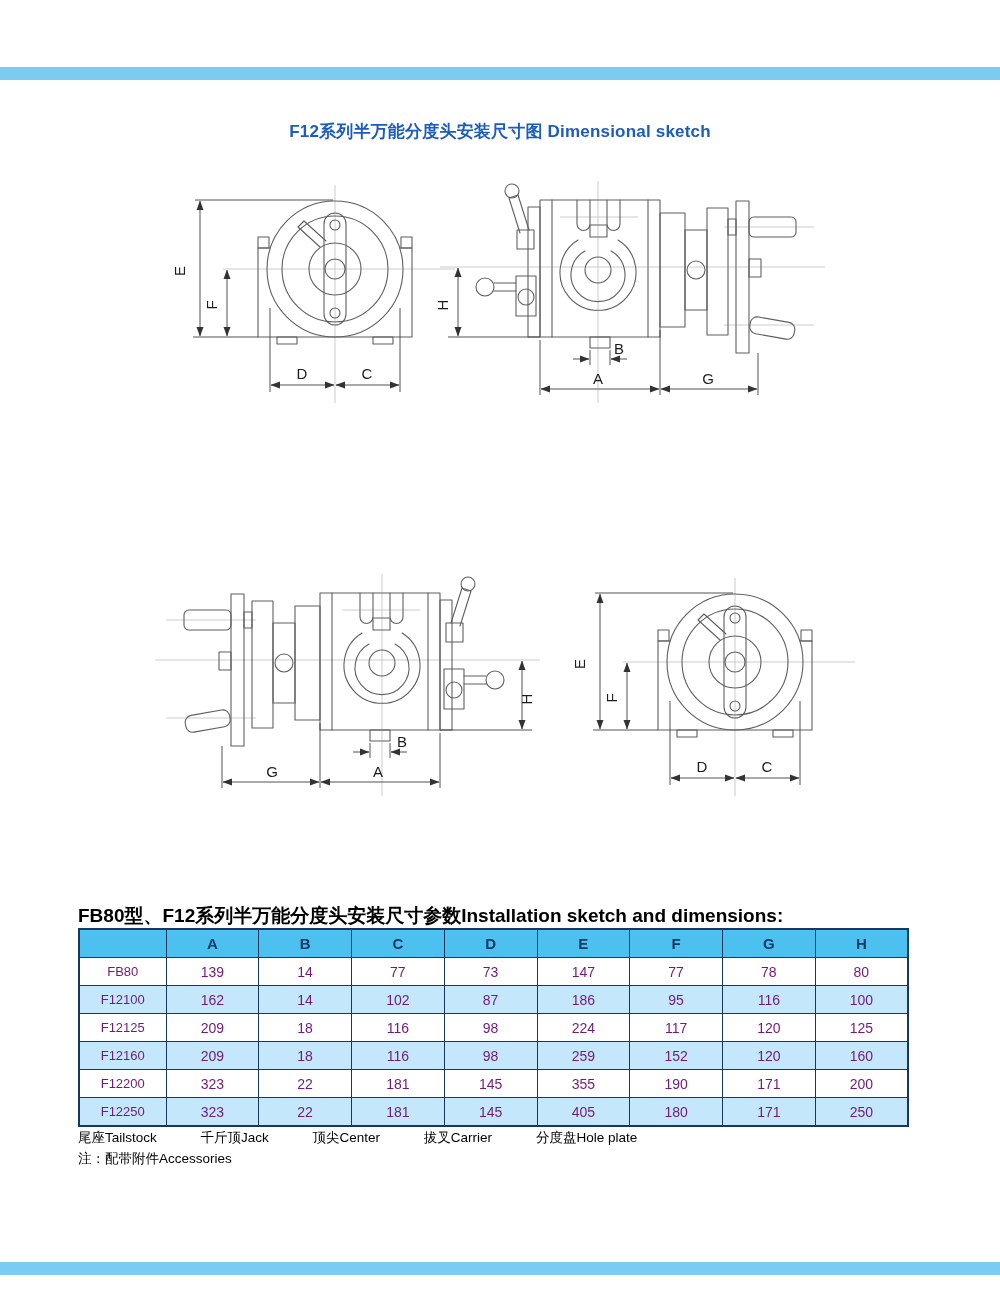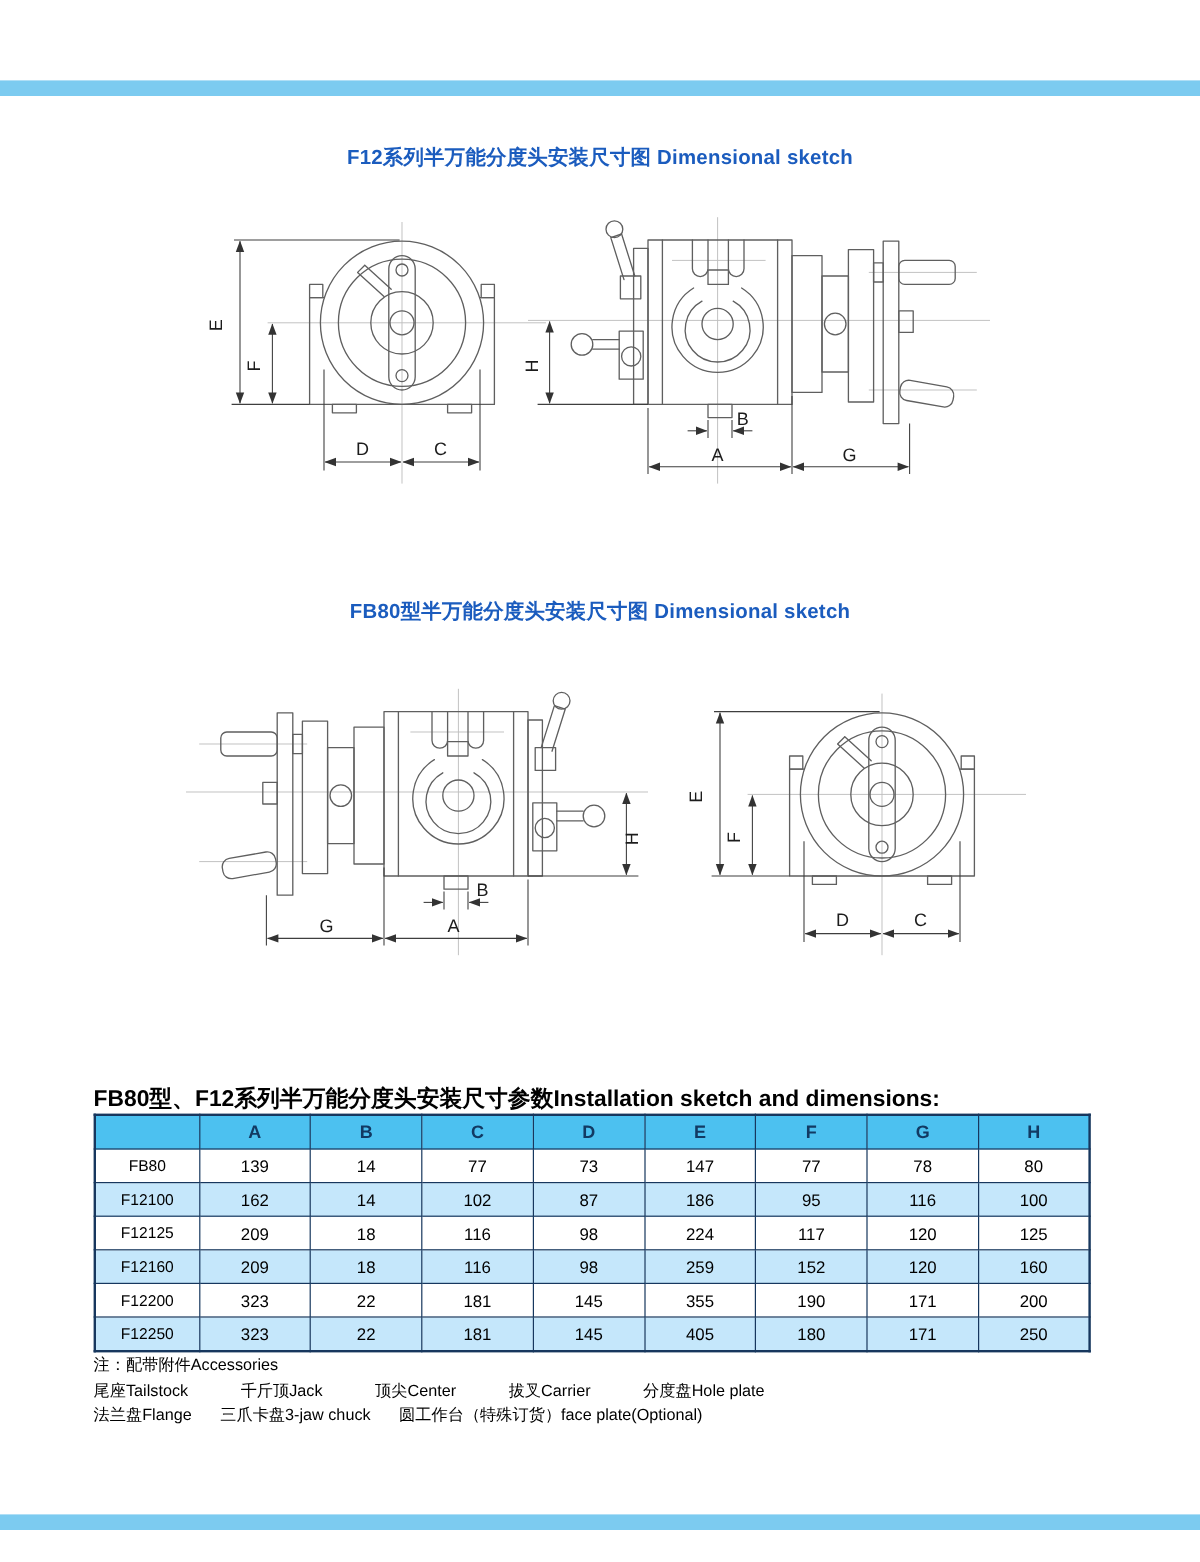--- a/index.html
+++ b/index.html
@@ -14,21 +14,21 @@
   .ln{fill:none;stroke:#5f5f5f;stroke-width:1.1;stroke-linejoin:round;stroke-linecap:round;}
   .cl line{stroke:#bfbfbf;stroke-width:.8;}
   .dim line{stroke:#3e3e3e;stroke-width:.9;fill:none;}
   .dlabel{font-family:"Liberation Sans",sans-serif;font-size:15px;fill:#1c1c1c;}
   .tbl-title{position:absolute;left:78px;top:903px;font-size:19px;font-weight:600;color:#000;}
   table.dims{position:absolute;left:78px;top:928px;width:831px;border-collapse:collapse;
              table-layout:fixed;border:2px solid #17375e;}
   table.dims th,table.dims td{border:1px solid #17375e;height:27px;text-align:center;
              vertical-align:middle;padding:0;}
   table.dims th{background:#4cc1f0;color:#123a63;font-size:15px;font-weight:600;}
-  table.dims td{font-size:14px;color:#000000;background:#fff;}
+  table.dims td{font-size:14px;color:#701a75;background:#fff;}
   table.dims td.model{font-size:13px;}
   table.dims tr.alt td{background:#c5e7fb;}
   .notes{position:absolute;left:78px;top:1128px;font-size:13.5px;color:#000;line-height:20.5px;}
   .notes .row span{display:inline-block;}
   .notes .gapwide span{margin-right:40px;}
   .notes .gapnarrow span{margin-right:20px;}
 </style>
 </head>
 <body>
 
@@ -144,24 +144,20 @@
   </svg>
 
   <svg class="fig" style="left:440px;top:175px" width="390" height="245">
     <use href="#sym-side"></use>
     <text class="dlabel" text-anchor="middle" transform="translate(8,130) rotate(-90)">H</text>
     <text class="dlabel" text-anchor="middle" x="179" y="179">B</text>
     <text class="dlabel" text-anchor="middle" x="158" y="209">A</text>
     <text class="dlabel" text-anchor="middle" x="268" y="209">G</text>
   </svg>
 
-  <div class="title t2">
-    <span>FB80型半万能分度头安装尺寸图</span>
-    <span>Dimensional sketch</span>
-  </div>
 
   <svg class="fig" style="left:150px;top:568px" width="390" height="250">
     <g transform="translate(390,0) scale(-1,1)">
       <use href="#sym-side"></use>
     </g>
     <text class="dlabel" text-anchor="middle" x="122" y="209">G</text>
     <text class="dlabel" text-anchor="middle" x="228" y="209">A</text>
     <text class="dlabel" text-anchor="middle" x="252" y="179">B</text>
     <text class="dlabel" text-anchor="middle" transform="translate(382,131) rotate(-90)">H</text>
   </svg>
@@ -265,30 +261,25 @@
         <td>145</td>
         <td>405</td>
         <td>180</td>
         <td>171</td>
         <td>250</td>
       </tr>
     </tbody>
   </table>
 
   <div class="notes">
-    <div class="row">注：配带附件Accessories</div>
     <div class="row gapwide">
       <span>尾座Tailstock</span>
       <span>千斤顶Jack</span>
       <span>顶尖Center</span>
       <span>拔叉Carrier</span>
       <span>分度盘Hole plate</span>
     </div>
-    <div class="row gapnarrow">
-      <span>法兰盘Flange</span>
-      <span>三爪卡盘3-jaw chuck</span>
-      <span>圆工作台（特殊订货）face plate(Optional)</span>
-    </div>
+    <div class="row">注：配带附件Accessories</div>
   </div>
 
   <div class="bar bottom"></div>
 
 </div>
 
 </body></html>

